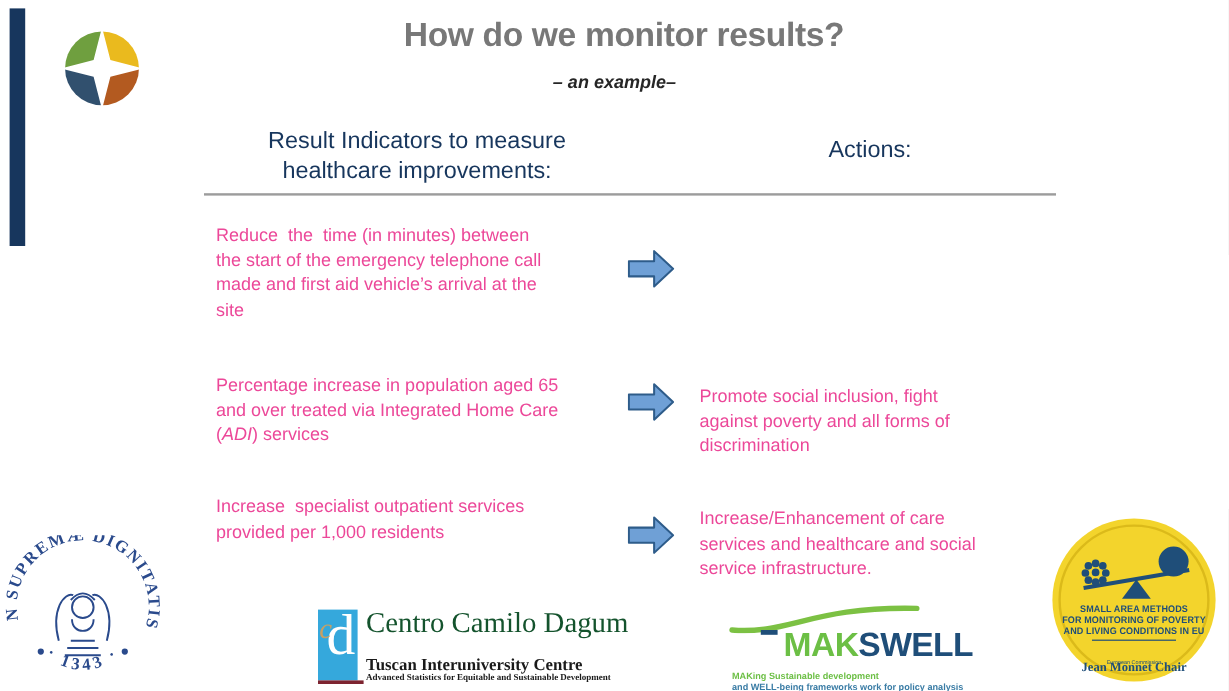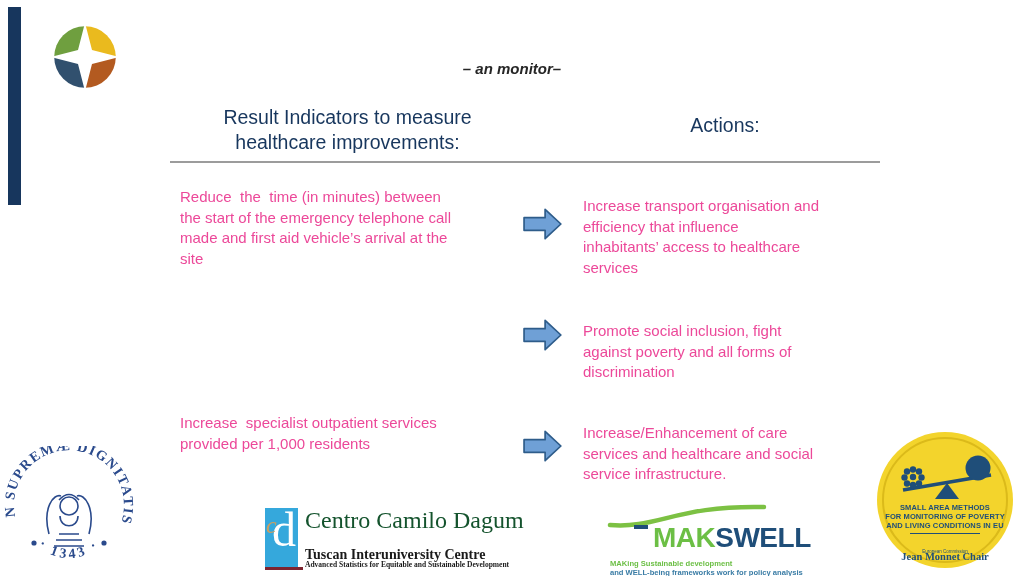--- a/index.html
+++ b/index.html
@@ -80,41 +80,41 @@
   <div class="org-logo">
     <svg viewBox="0 0 100 100" width="70" height="70">
       <path d="M 50,50 L 6,50 A 44,44 0 0 1 50,6 Z" fill="#6f9f3f"></path>
       <path d="M 50,50 L 50,6 A 44,44 0 0 1 94,50 Z" fill="#eaba1e"></path>
       <path d="M 50,50 L 94,50 A 44,44 0 0 1 50,94 Z" fill="#b35a20"></path>
       <path d="M 50,50 L 50,94 A 44,44 0 0 1 6,50 Z" fill="#31506e"></path>
       <polygon points="50,1 60,40 99,50 60,60 50,99 40,60 1,50 40,40" fill="#ffffff"></polygon>
     </svg>
   </div>
 
-  <div class="subtitle">– an monitor–</div>
+  <div class="title">How do we monitor results?</div>
+  <div class="subtitle">– an example–</div>
 
   <div class="col-header right">Actions:</div>
   <div class="col-header left">Result Indicators to measure
 healthcare improvements:</div>
   <div class="divider"></div>
 
   <div class="indicator r1">Reduce  the  time (in minutes) between
 the start of the emergency telephone call
 made and first aid vehicle’s arrival at the
 site</div>
   <div class="arrow a1">
     <svg viewBox="0 0 38 32" width="40" height="34">
       <polygon points="1,10 21,10 21,2 36,16 21,30 21,22 1,22" fill="#6fa0d6" stroke="#2e5c8a" stroke-width="1.6" stroke-linejoin="round"></polygon>
     </svg>
   </div>
-  <div class="action r1">Increase transport organisation and
-efficiency that influence
-inhabitants’ access to healthcare
-services</div>
-
+
+  <div class="indicator r2"><span>Percentage increase in population aged 65
+and over treated via Integrated Home Care
+(</span><span class="it">ADI</span><span>) services</span></div>
   <div class="arrow a2">
     <svg viewBox="0 0 38 32" width="40" height="34">
       <polygon points="1,10 21,10 21,2 36,16 21,30 21,22 1,22" fill="#6fa0d6" stroke="#2e5c8a" stroke-width="1.6" stroke-linejoin="round"></polygon>
     </svg>
   </div>
   <div class="action r2">Promote social inclusion, fight
 against poverty and all forms of
 discrimination</div>
 
   <div class="indicator r3">Increase  specialist outpatient services

